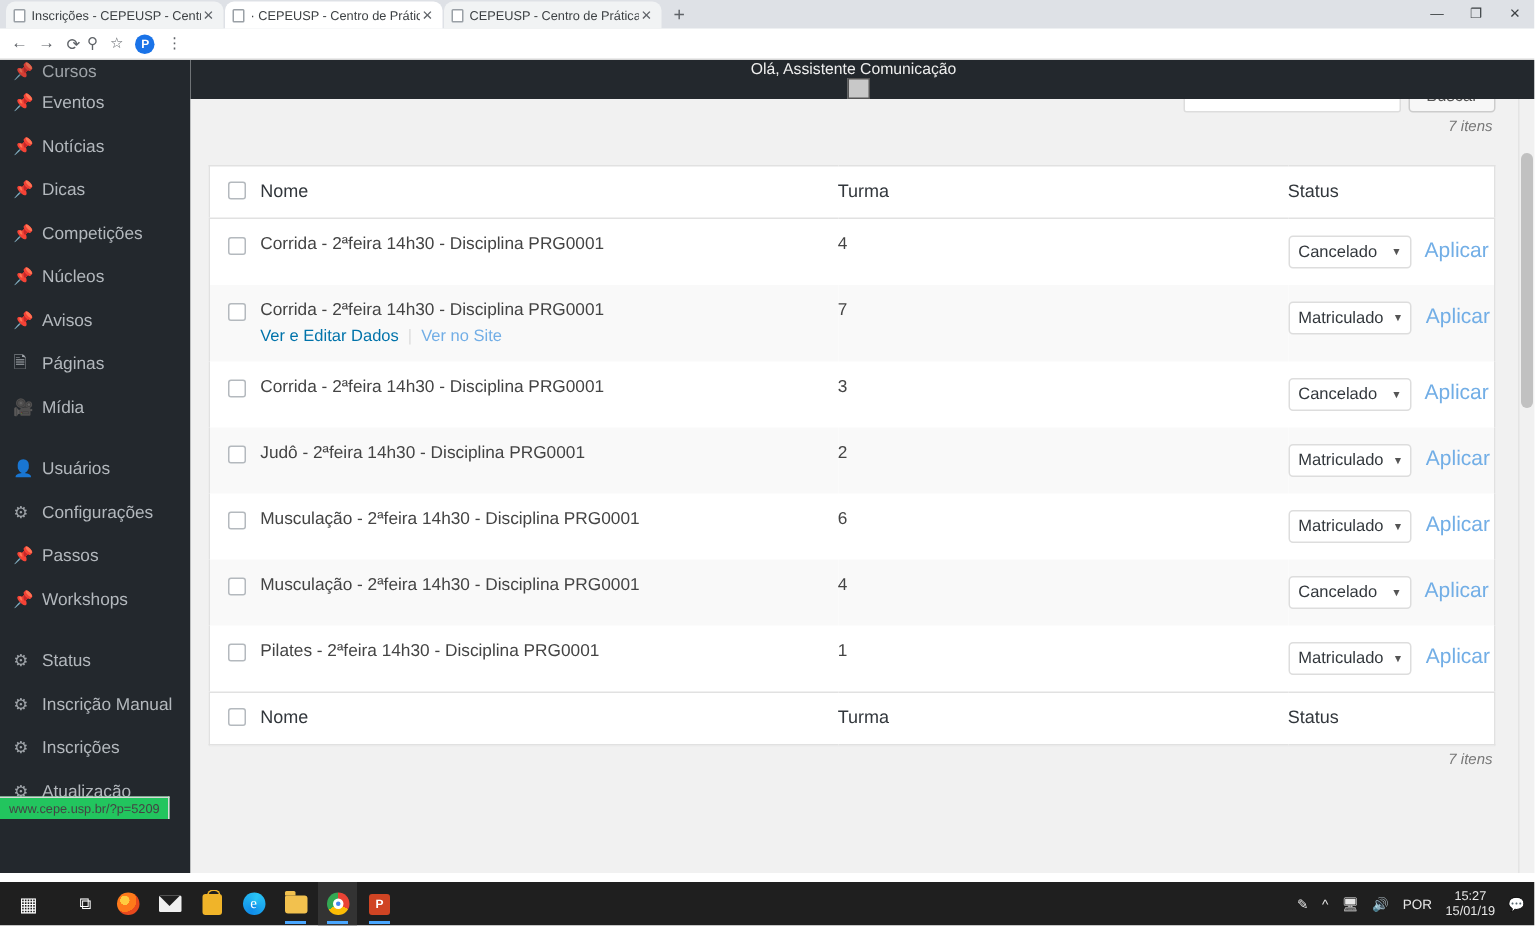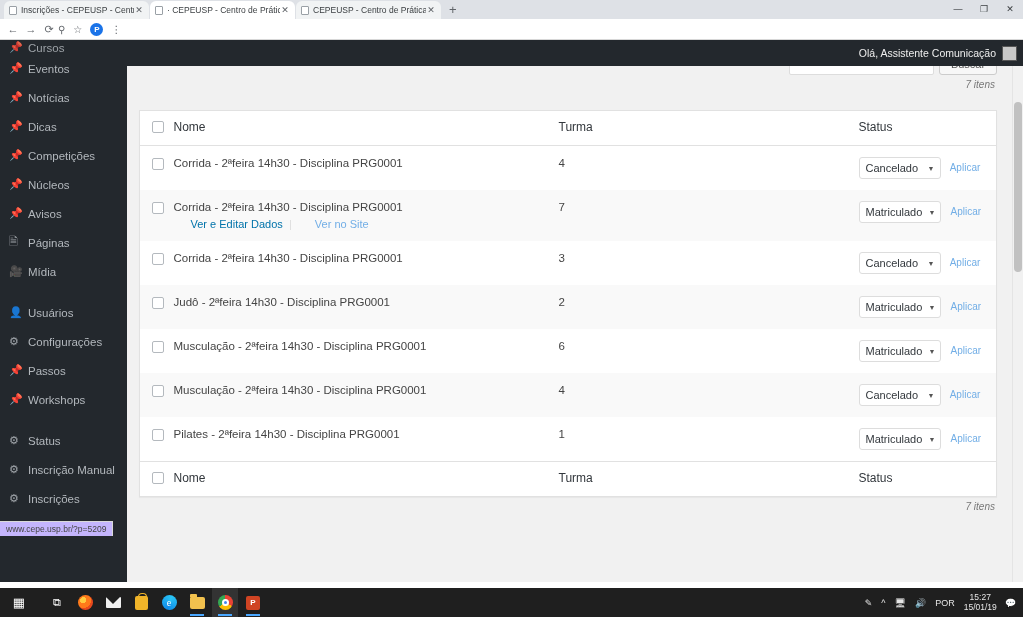--- a/index.html
+++ b/index.html
@@ -63,21 +63,21 @@
     width: 13px; height: 13px; border-radius: 50%; background:#1a73e8; color:#fff;
     font-size: 8px; line-height: 13px; text-align:center; font-weight: bold;
   }
 
   
   .wp { position: absolute; top: 40px; left: 0; right: 0; bottom: 35px; background:#f1f1f1; }
 
   .adminbar {
     position: absolute; top: 0; left: 127px; right: 0; height: 26px;
     background: #23282d; color:#b4b9be; display:flex; align-items:center;
-    justify-content: flex-end; padding-right: 6px; z-index: 30; font-size: 10.5px;
+    justify-content: flex-end; padding-right: 6px; z-index: 30; font-size: 10.5px; flex-direction: column;
   }
   .adminbar .howdy { margin-right: 6px; color:#eee; }
   .adminbar .ab-avatar { width: 15px; height: 15px; background:#c8c8c8; border:1px solid #555; }
 
   .sidebar {
     position: absolute; top: 0; left: 0; width: 127px; bottom: 0;
     background: #23282d; overflow: hidden;
   }
   .menu-item {
     display: flex; align-items: center; height: 29px; padding-left: 9px;
@@ -120,47 +120,47 @@
   .col-turma { width: 300px; }
   .col-status { }
   .cb {
     width: 12px; height: 12px; border: 1px solid #b4b9be; background:#fff;
     border-radius: 2px; display:inline-block; margin-top: 1px;
   }
   table.wp-list tbody td { padding: 11px 0 11px 0; font-size: 11.5px; color:#444; }
   table.wp-list tbody tr.alt td { background: #f9f9f9; }
   table.wp-list tbody tr td.cell-nome { padding-right: 8px; }
   .row-actions { padding-top: 5px; font-size: 11px; color:#ccc; }
-  .row-actions a { color: #0073aa; text-decoration: none; margin-left: 17px; }
+  .row-actions a { color: #0073aa; text-decoration: none; }
   .row-actions .ra-sep { color:#ddd; padding: 0 3px; }
   .row-actions .dim { color:#72aee6; }
   .status-cell { white-space: nowrap; }
   .sel {
     display:inline-block; min-width: 82px; height: 22px; border:1px solid #ddd;
     background:#fff; border-radius: 3px; font-size: 11px; color:#32373c;
     padding: 0 18px 0 6px; line-height: 21px; position: relative; vertical-align: middle;
   }
   .sel .caret {
     position:absolute; right: 5px; top: 0; font-size: 7px; color:#555; line-height: 22px;
   }
-  .apply-link { color:#72aee6; font-size: 10px; text-decoration: none; margin-left: 6px; }
+  .apply-link { color:#72aee6; font-size: 14px; text-decoration: none; margin-left: 6px; }
 
   
   .page-scrollbar {
     position: absolute; right: 0; top: 0; bottom: 0; width: 11px; background:#f1f1f1;
     border-left: 1px solid #e4e4e4;
   }
   .page-scrollbar .thumb {
     position:absolute; left: 1px; width: 8px; top: 62px; height: 170px;
     background:#c1c1c1; border-radius: 4px;
   }
 
   
   .statusbar {
-    position: absolute; left: 0; bottom: 46px; height: 15px; background:#c4b5fd;
+    position: absolute; left: 0; bottom: 36px; height: 15px; background:#22c55e;
     border: 1px solid #d9d9d9; border-left: none; border-bottom:none;
     font-size: 8.5px; color: #444; padding: 0 6px; line-height: 14px; z-index: 40;
   }
 
   
   .taskbar {
     position: absolute; left:0; right:0; bottom: 0; height: 29px;
     background: #1f1f1f; display:flex; align-items:center; color:#fff;
   }
   .start { width: 38px; text-align:center; font-size: 13px; color:#fff; }

